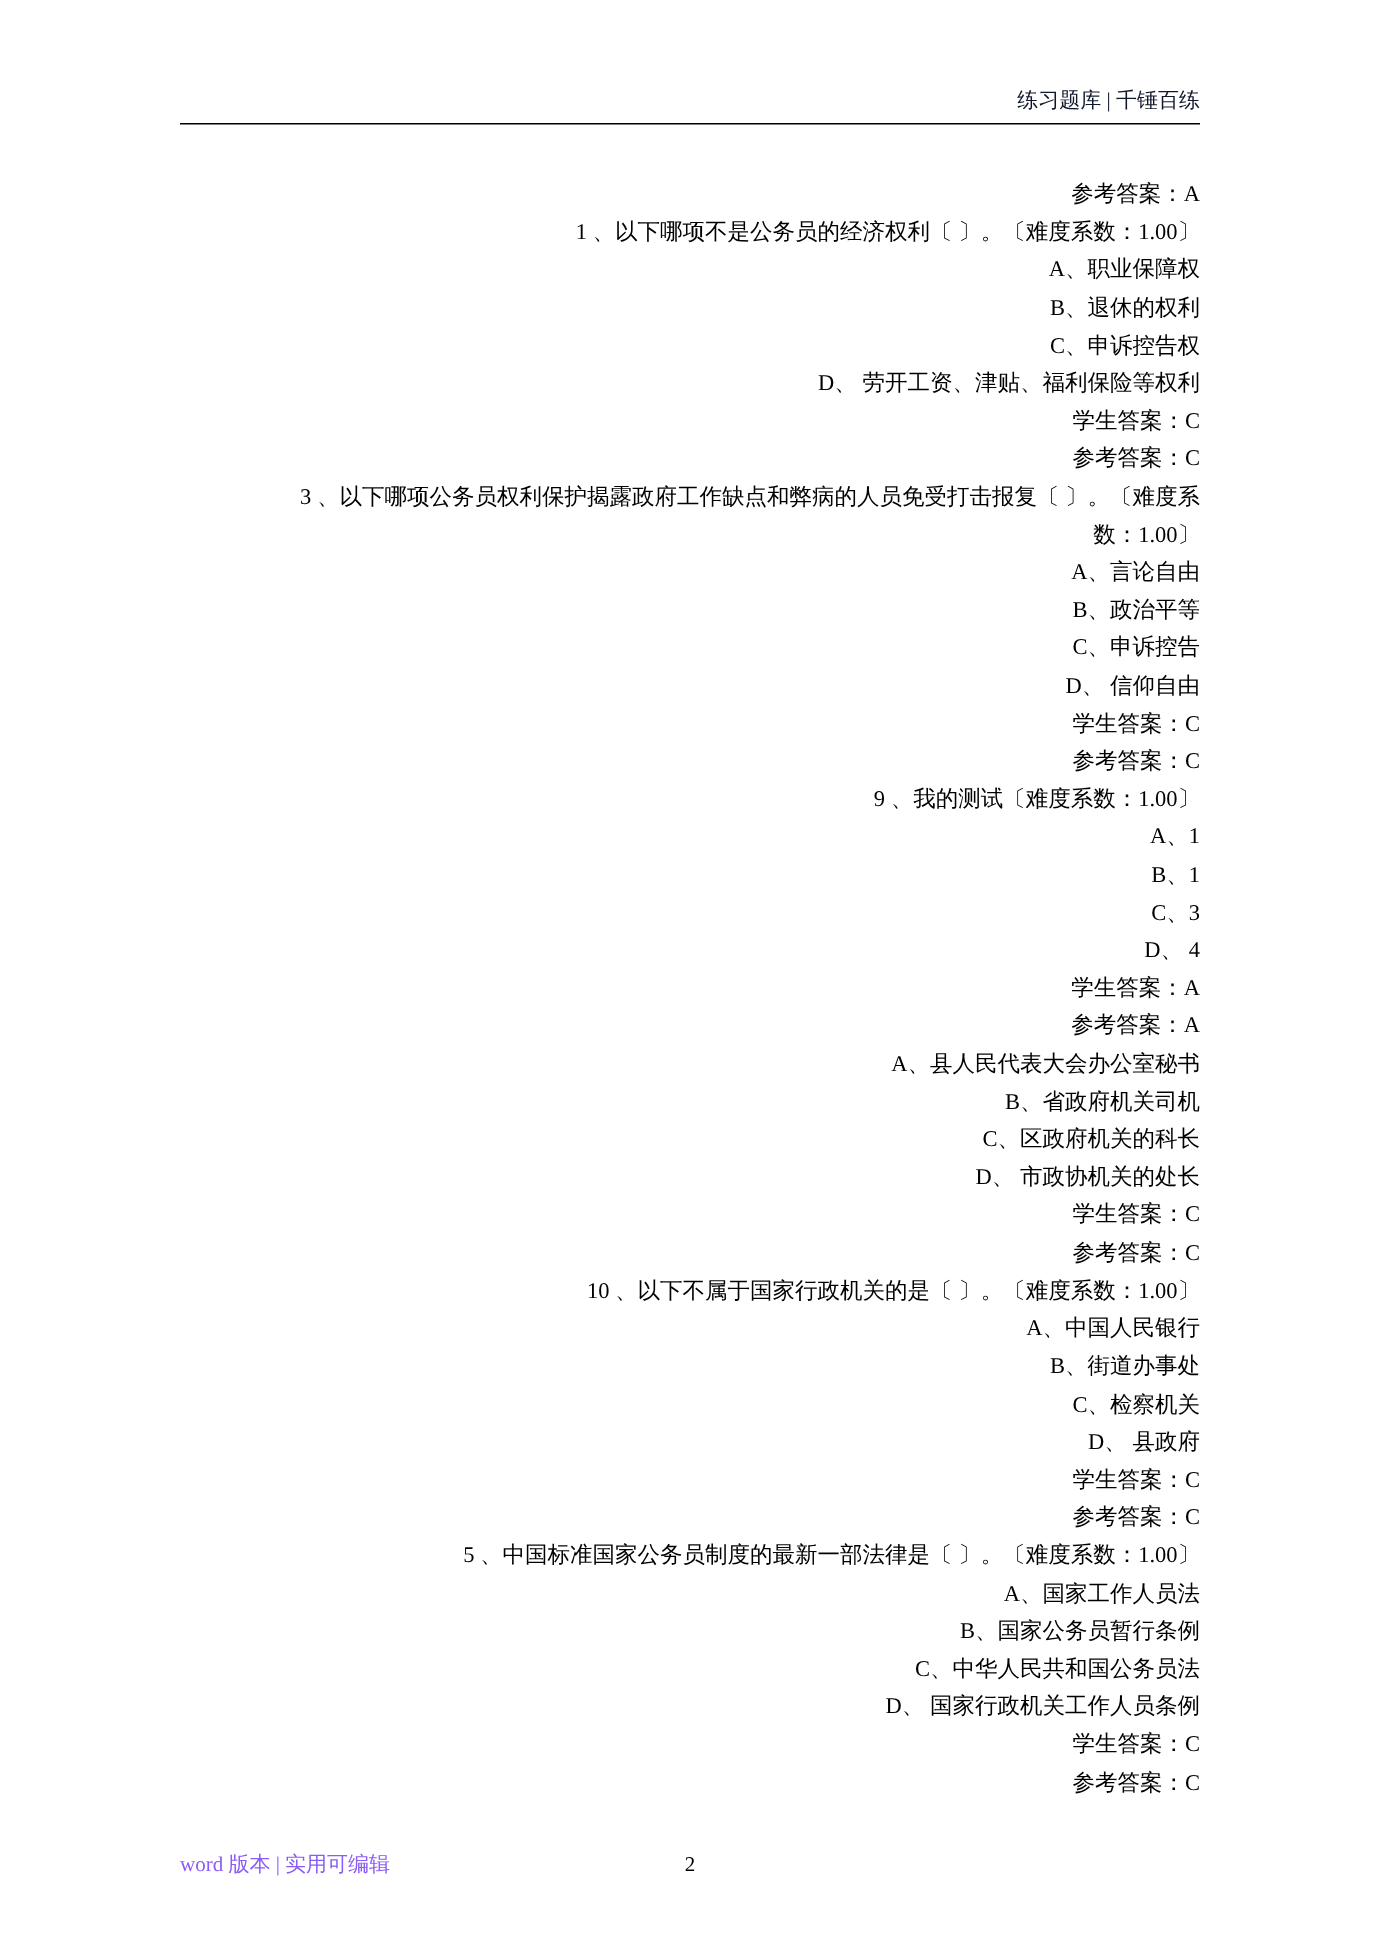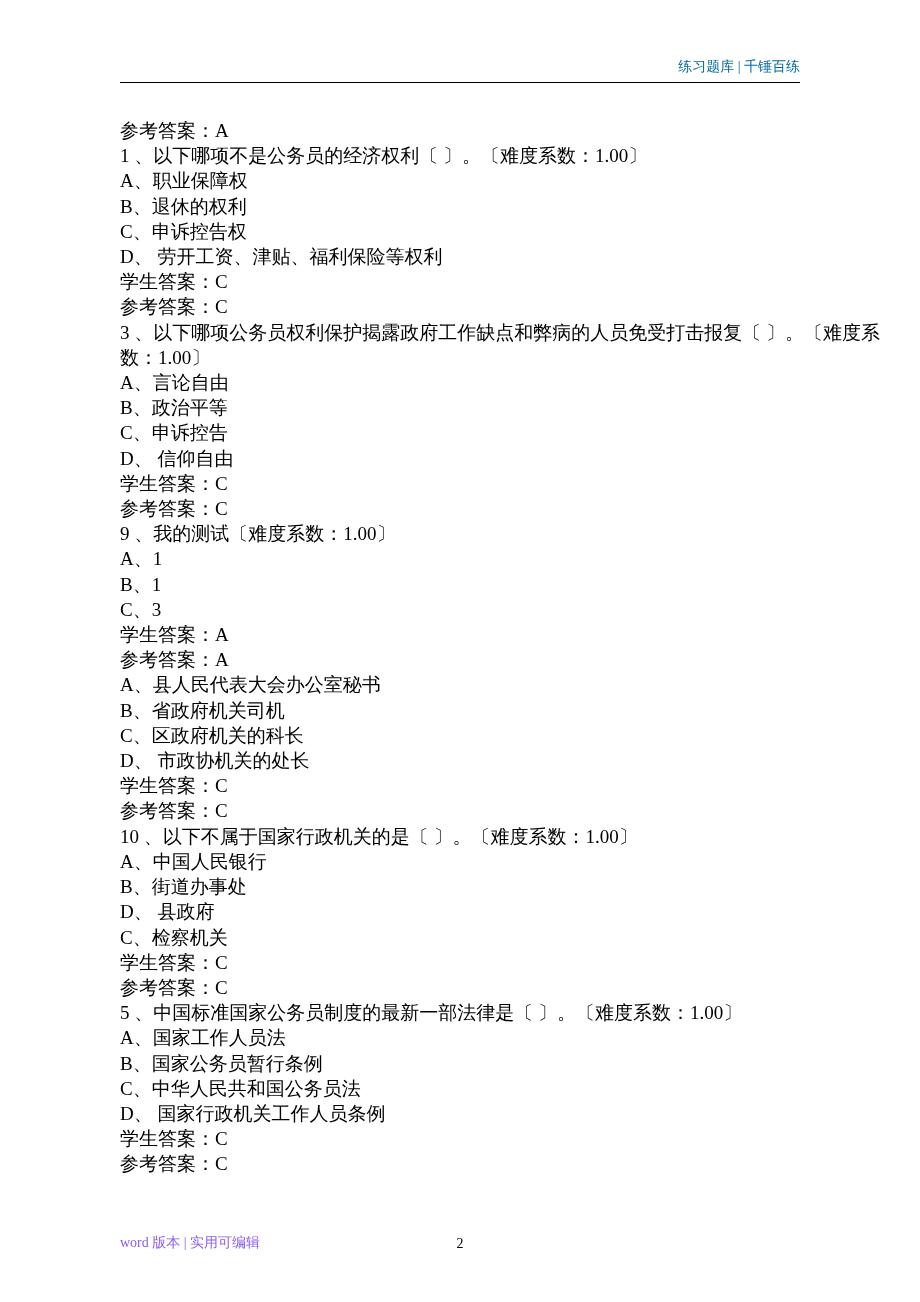--- a/index.html
+++ b/index.html
@@ -23,31 +23,32 @@
     top: 82px;
     left: 120px;
     right: 120px;
     border-bottom: 1px solid #000;
   }
   .header-text {
     position: absolute;
     top: 58px;
     right: 120px;
     font-size: 14px;
-    color: #0369a1;
+    color: #0f172a;
     font-family: "SimSun", "宋体", serif;
   }
   .content {
     position: absolute;
     top: 118px;
     left: 120px;
     right: 120px;
-    font-size: 19px;
+    font-size: 15px;
     line-height: 25.2px;
     color: #000;
+    text-align: right;
   }
   .content p {
     margin: 0;
     white-space: nowrap;
   }
   .footer-left {
     position: absolute;
     bottom: 50px;
     left: 120px;
     font-size: 14px;
@@ -84,33 +85,34 @@
     <p>A、言论自由</p>
     <p>B、政治平等</p>
     <p>C、申诉控告</p>
     <p>D、 信仰自由</p>
     <p>学生答案：C</p>
     <p>参考答案：C</p>
     <p>9 、我的测试〔难度系数：1.00〕</p>
     <p>A、1</p>
     <p>B、1</p>
     <p>C、3</p>
+    <p>D、 4</p>
     <p>学生答案：A</p>
     <p>参考答案：A</p>
     <p>A、县人民代表大会办公室秘书</p>
     <p>B、省政府机关司机</p>
     <p>C、区政府机关的科长</p>
     <p>D、 市政协机关的处长</p>
     <p>学生答案：C</p>
     <p>参考答案：C</p>
     <p>10 、以下不属于国家行政机关的是〔  〕。〔难度系数：1.00〕</p>
     <p>A、中国人民银行</p>
     <p>B、街道办事处</p>
+    <p>C、检察机关</p>
     <p>D、 县政府</p>
-    <p>C、检察机关</p>
     <p>学生答案：C</p>
     <p>参考答案：C</p>
     <p>5 、中国标准国家公务员制度的最新一部法律是〔  〕。〔难度系数：1.00〕</p>
     <p>A、国家工作人员法</p>
     <p>B、国家公务员暂行条例</p>
     <p>C、中华人民共和国公务员法</p>
     <p>D、 国家行政机关工作人员条例</p>
     <p>学生答案：C</p>
     <p>参考答案：C</p>
   </div>

